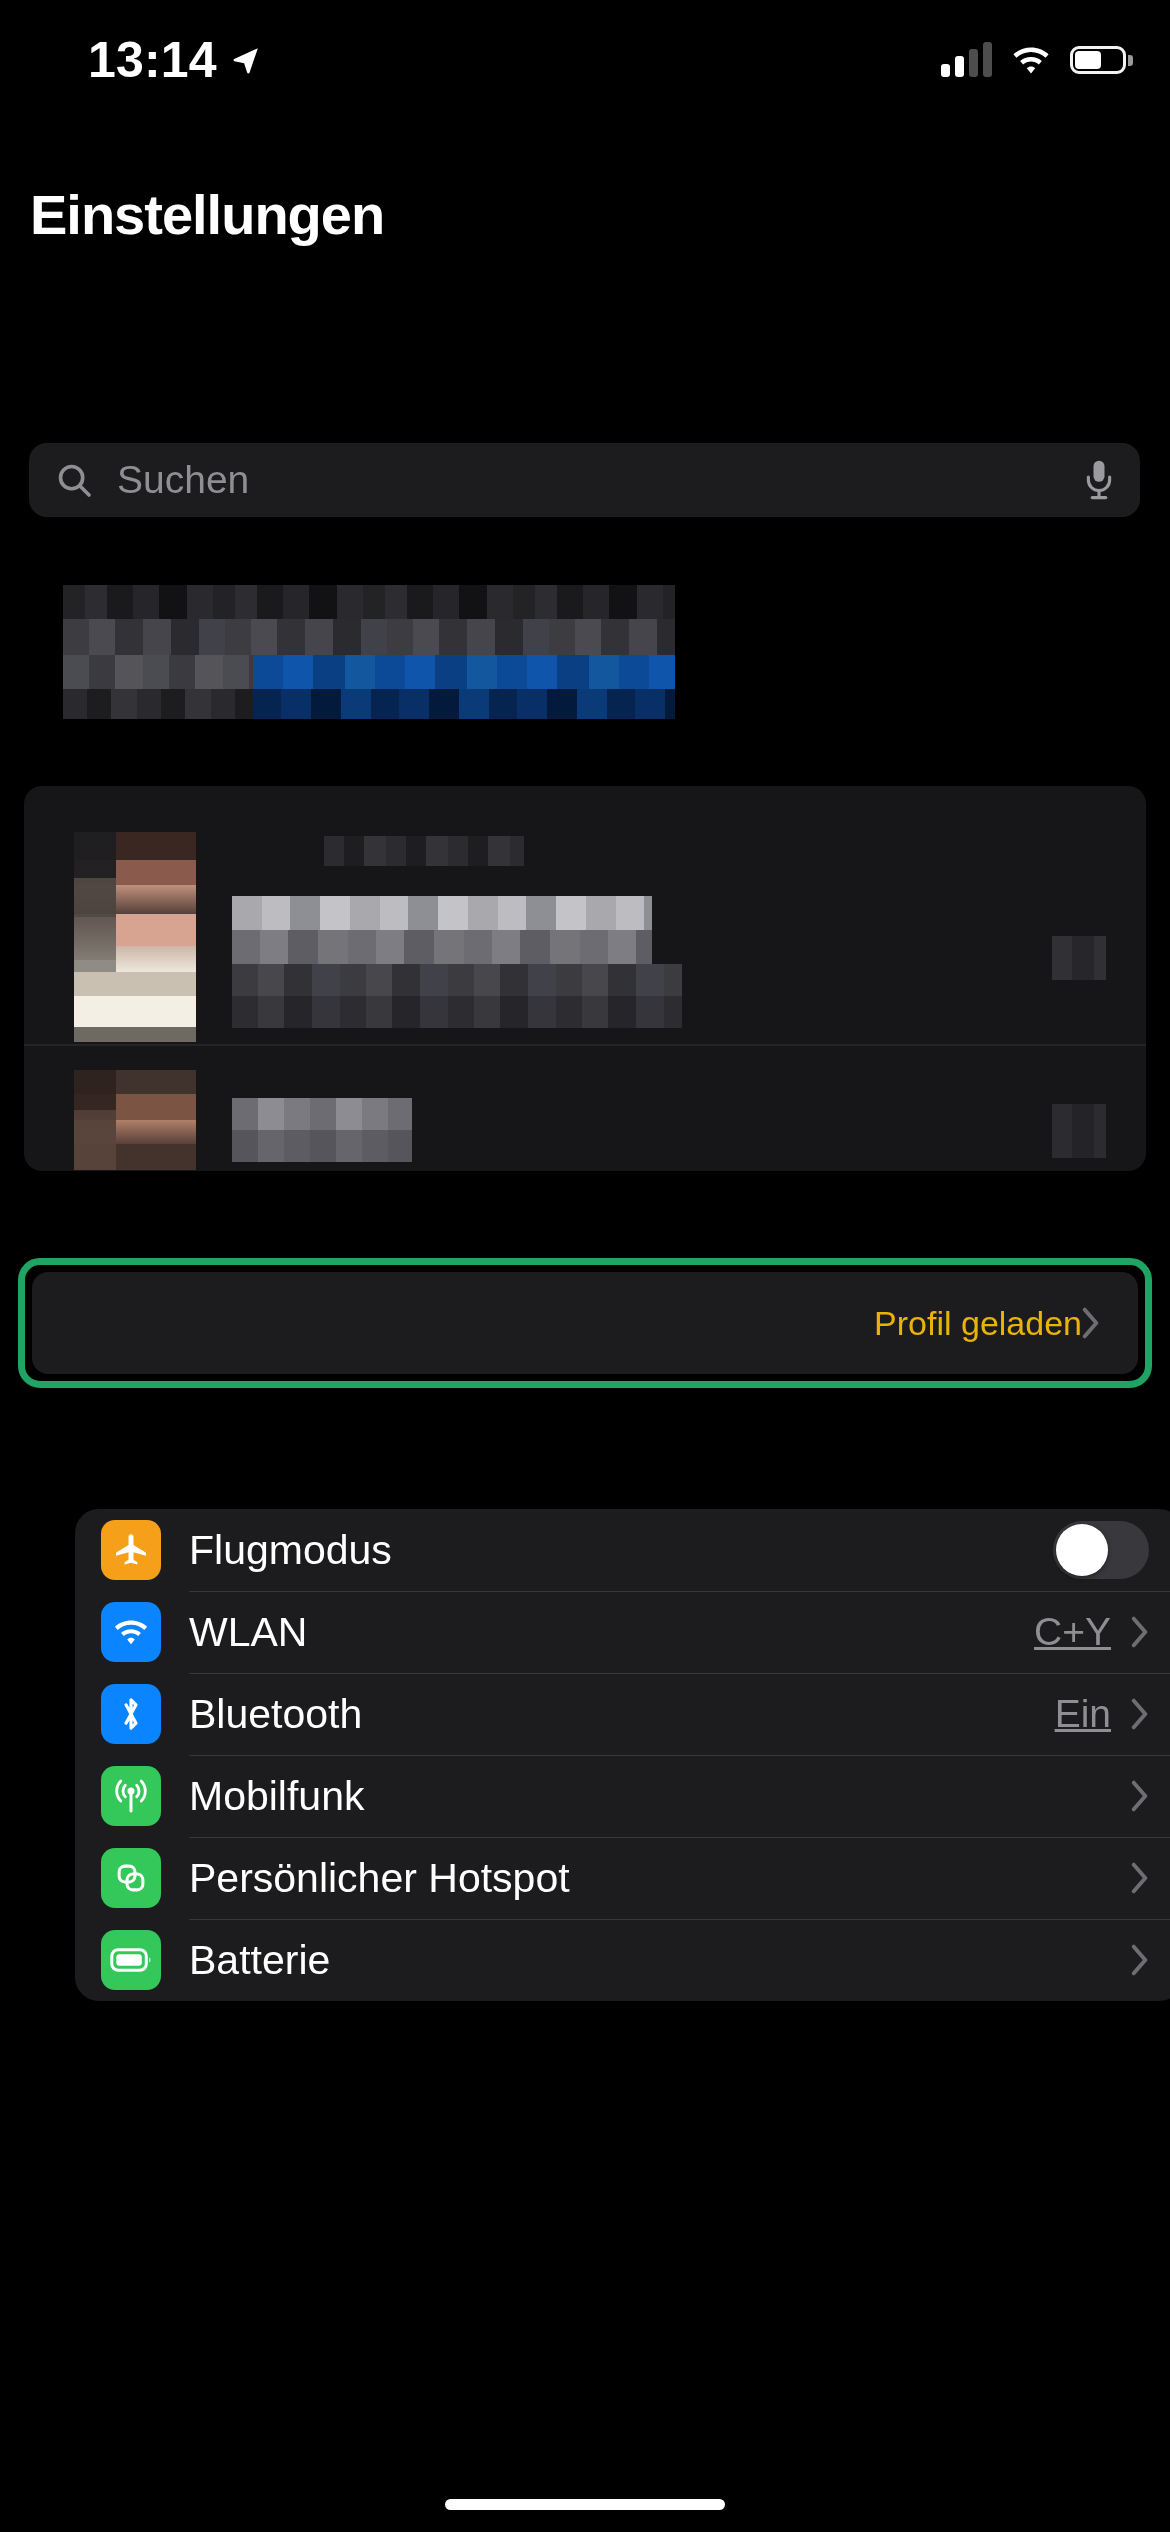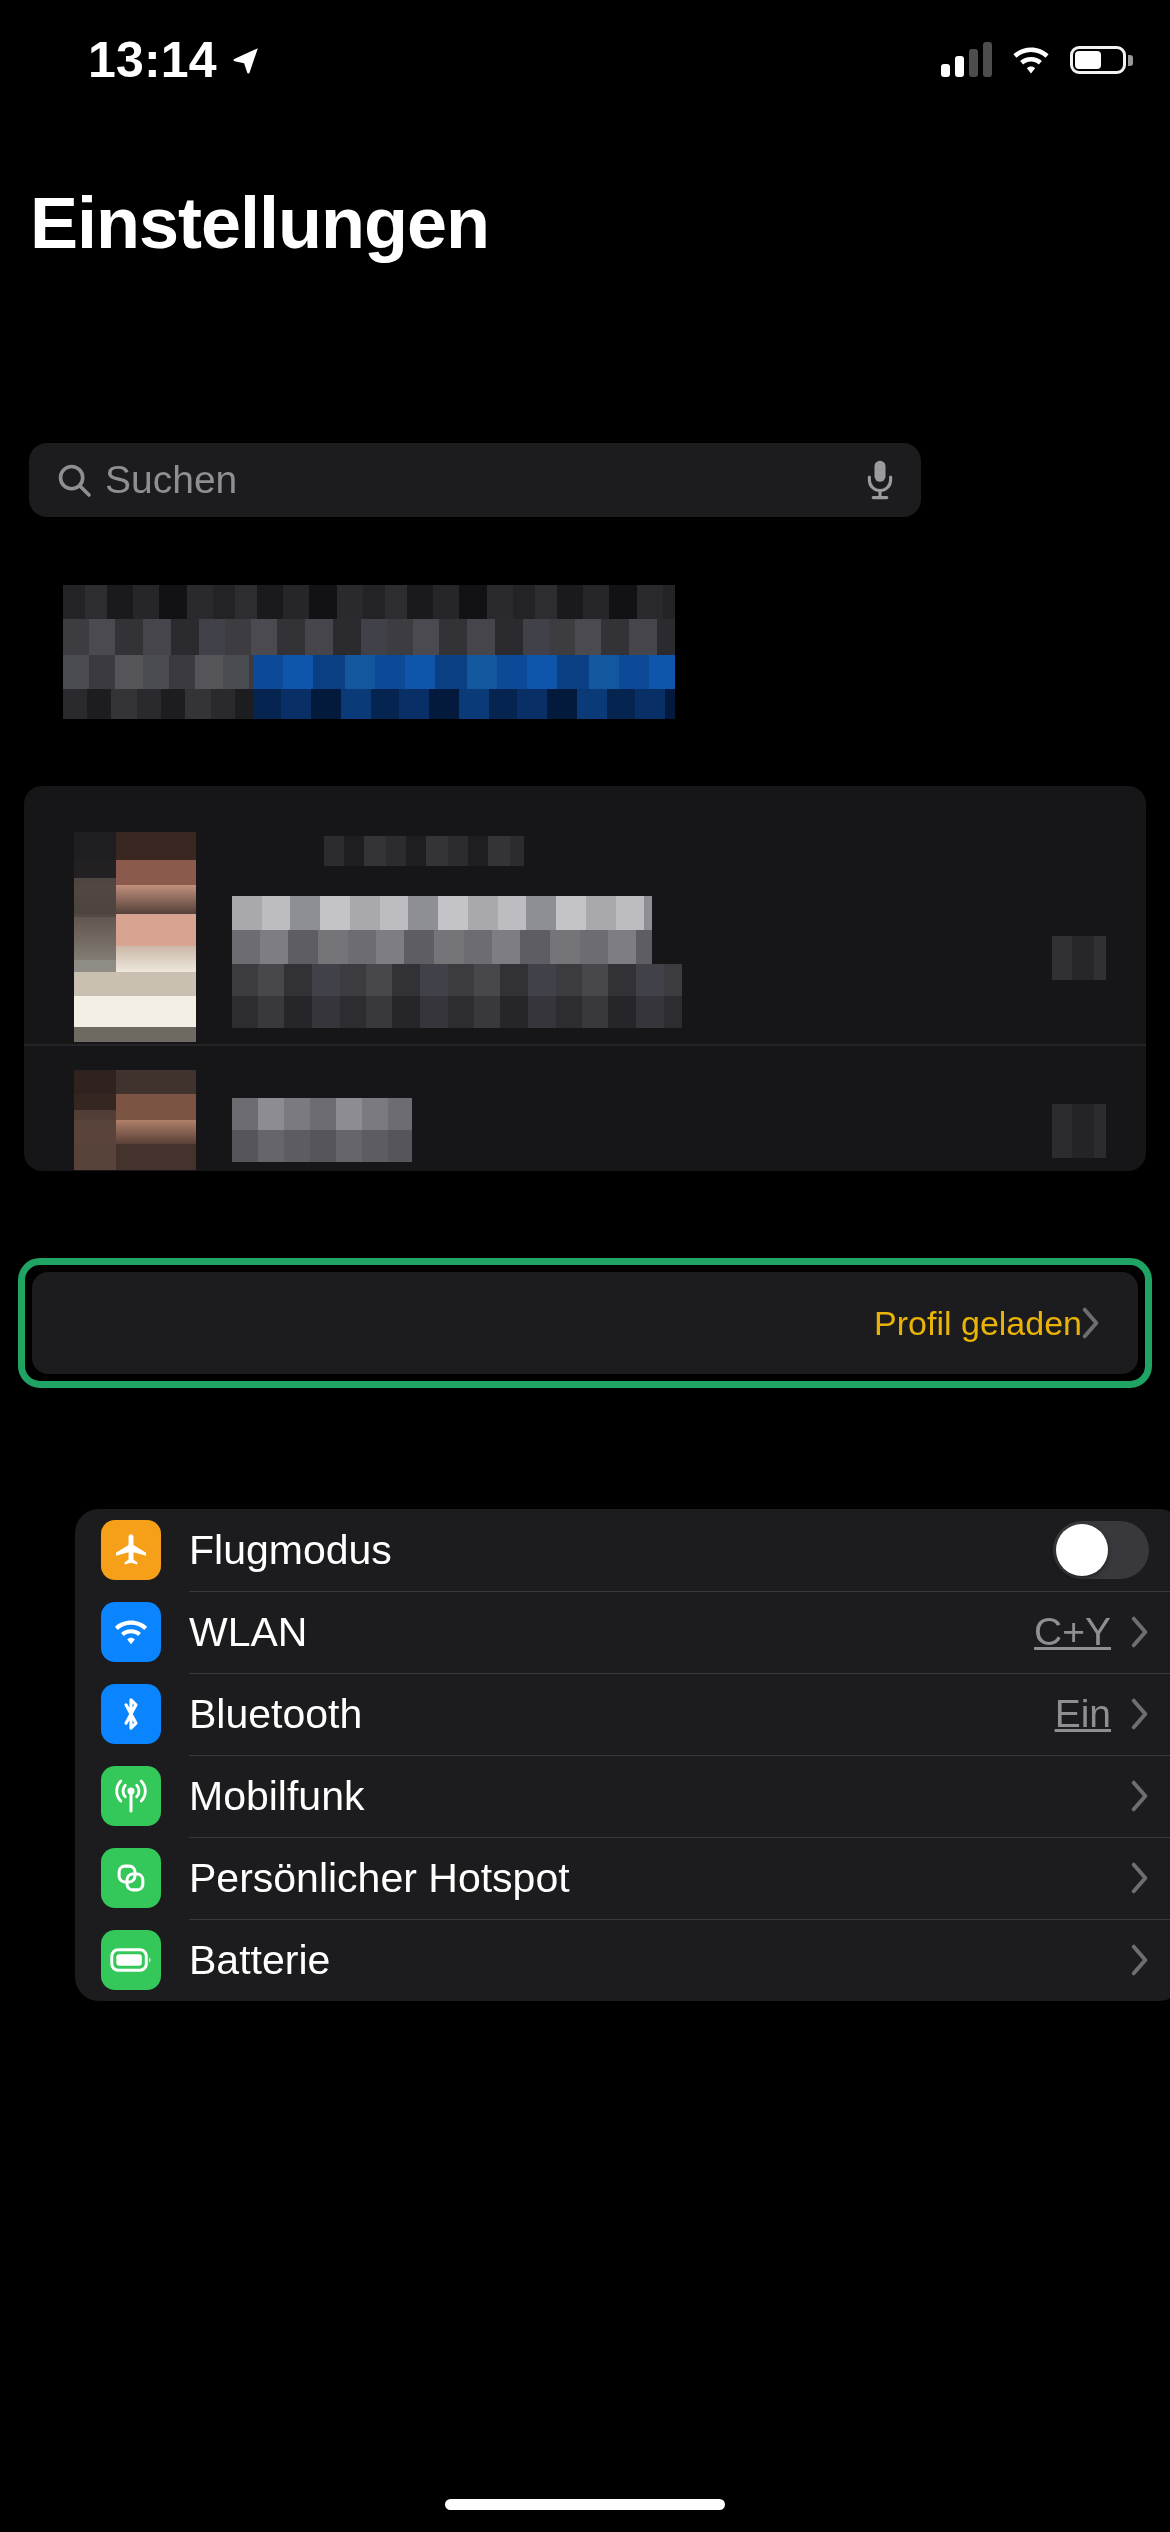--- a/index.html
+++ b/index.html
@@ -42,29 +42,29 @@
     width: 26px; background: #fff; border-radius: 4px;
   }
   .batt-cap {
     position: absolute; right: -7px; top: 9px; width: 5px; height: 11px;
     background: #fff; border-radius: 0 3px 3px 0; opacity: .6;
   }
 
   
   .page-title {
     position: absolute; top: 182px; left: 30px;
-    font-size: 72px; font-weight: 700; color: #fff; letter-spacing: -1px;
+    font-size: 56px; font-weight: 700; color: #fff; letter-spacing: -1px;
   }
 
   
   .searchbar {
     position: absolute; top: 443px; left: 29px;
-    width: 892px; height: 74px;
+    width: 1111px; height: 74px;
     background: #1c1c1e; border-radius: 18px;
-    display: flex; align-items: center; padding: 0 26px;
+    display: flex; align-items: center; padding: 0 26px; gap: 12px;
   }
   .search-glass { width: 38px; height: 38px; flex: 0 0 38px; margin-right: 12px; }
   .search-placeholder { color: #8e8e93; font-size: 39px; flex: 1; }
   .mic-icon { width: 30px; height: 44px; flex: 0 0 30px; }
 
   .px-wrap { position: absolute; }
   .px { position: absolute; }
 
   
   .highlight-box {

